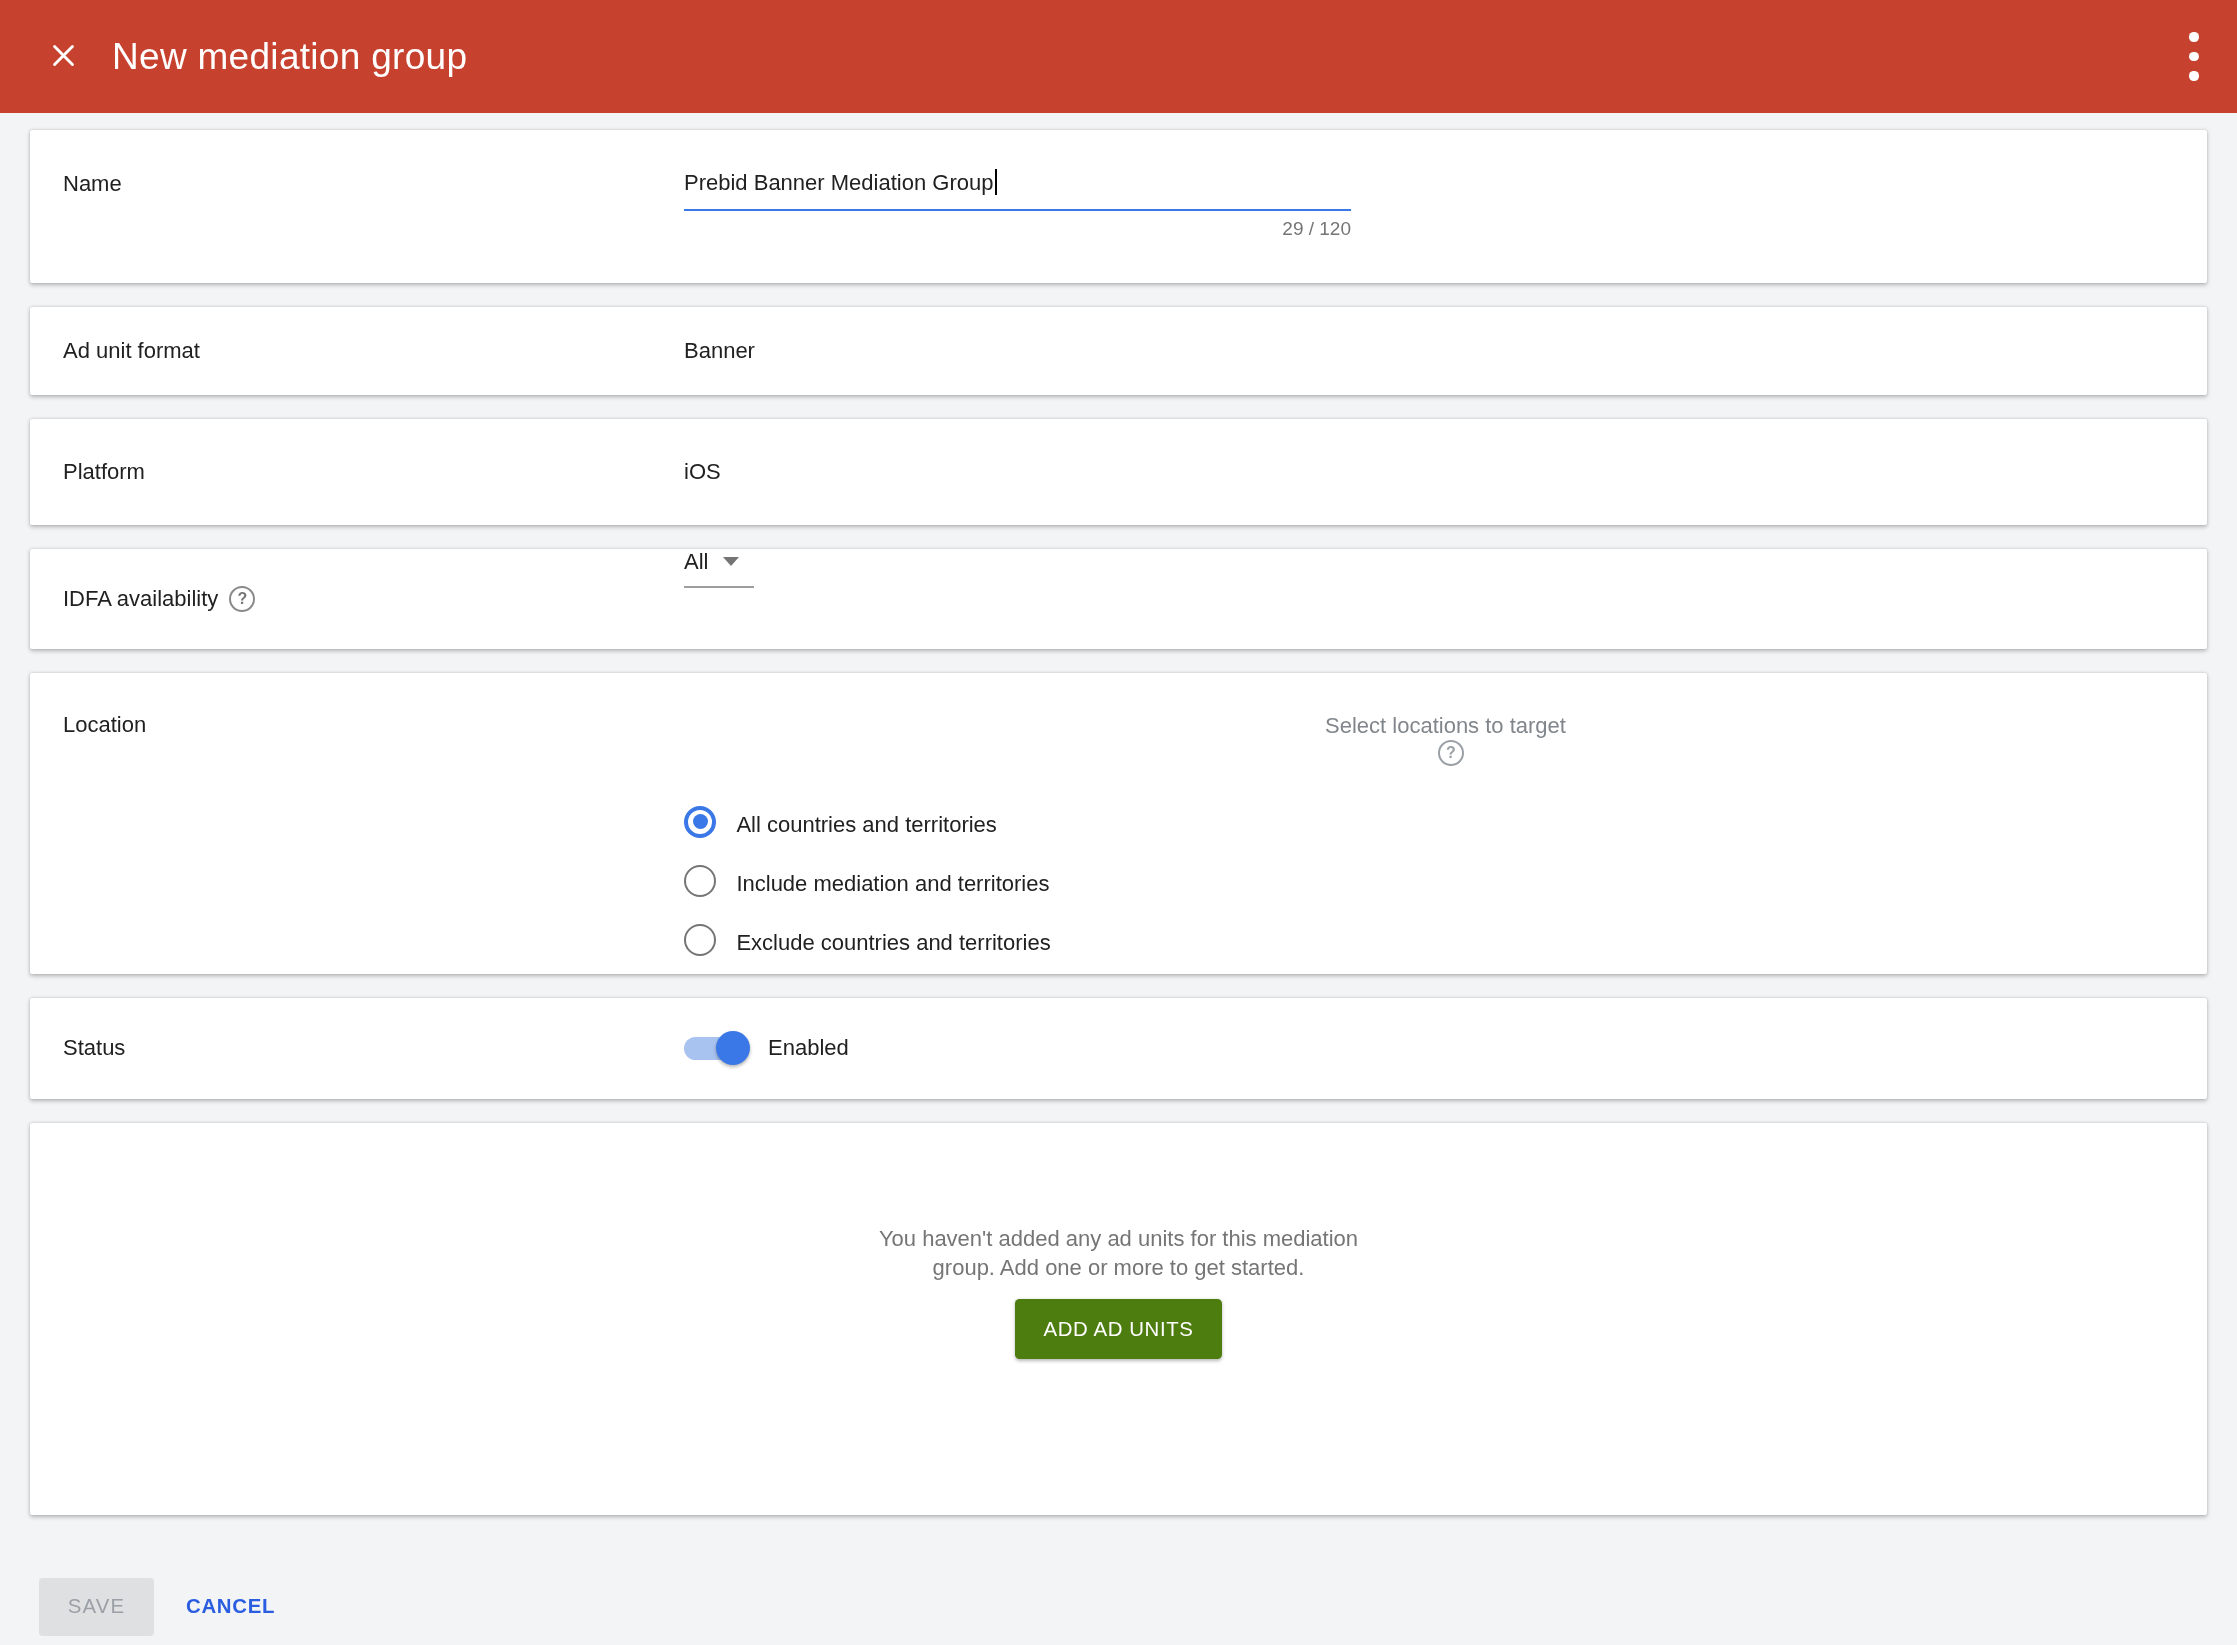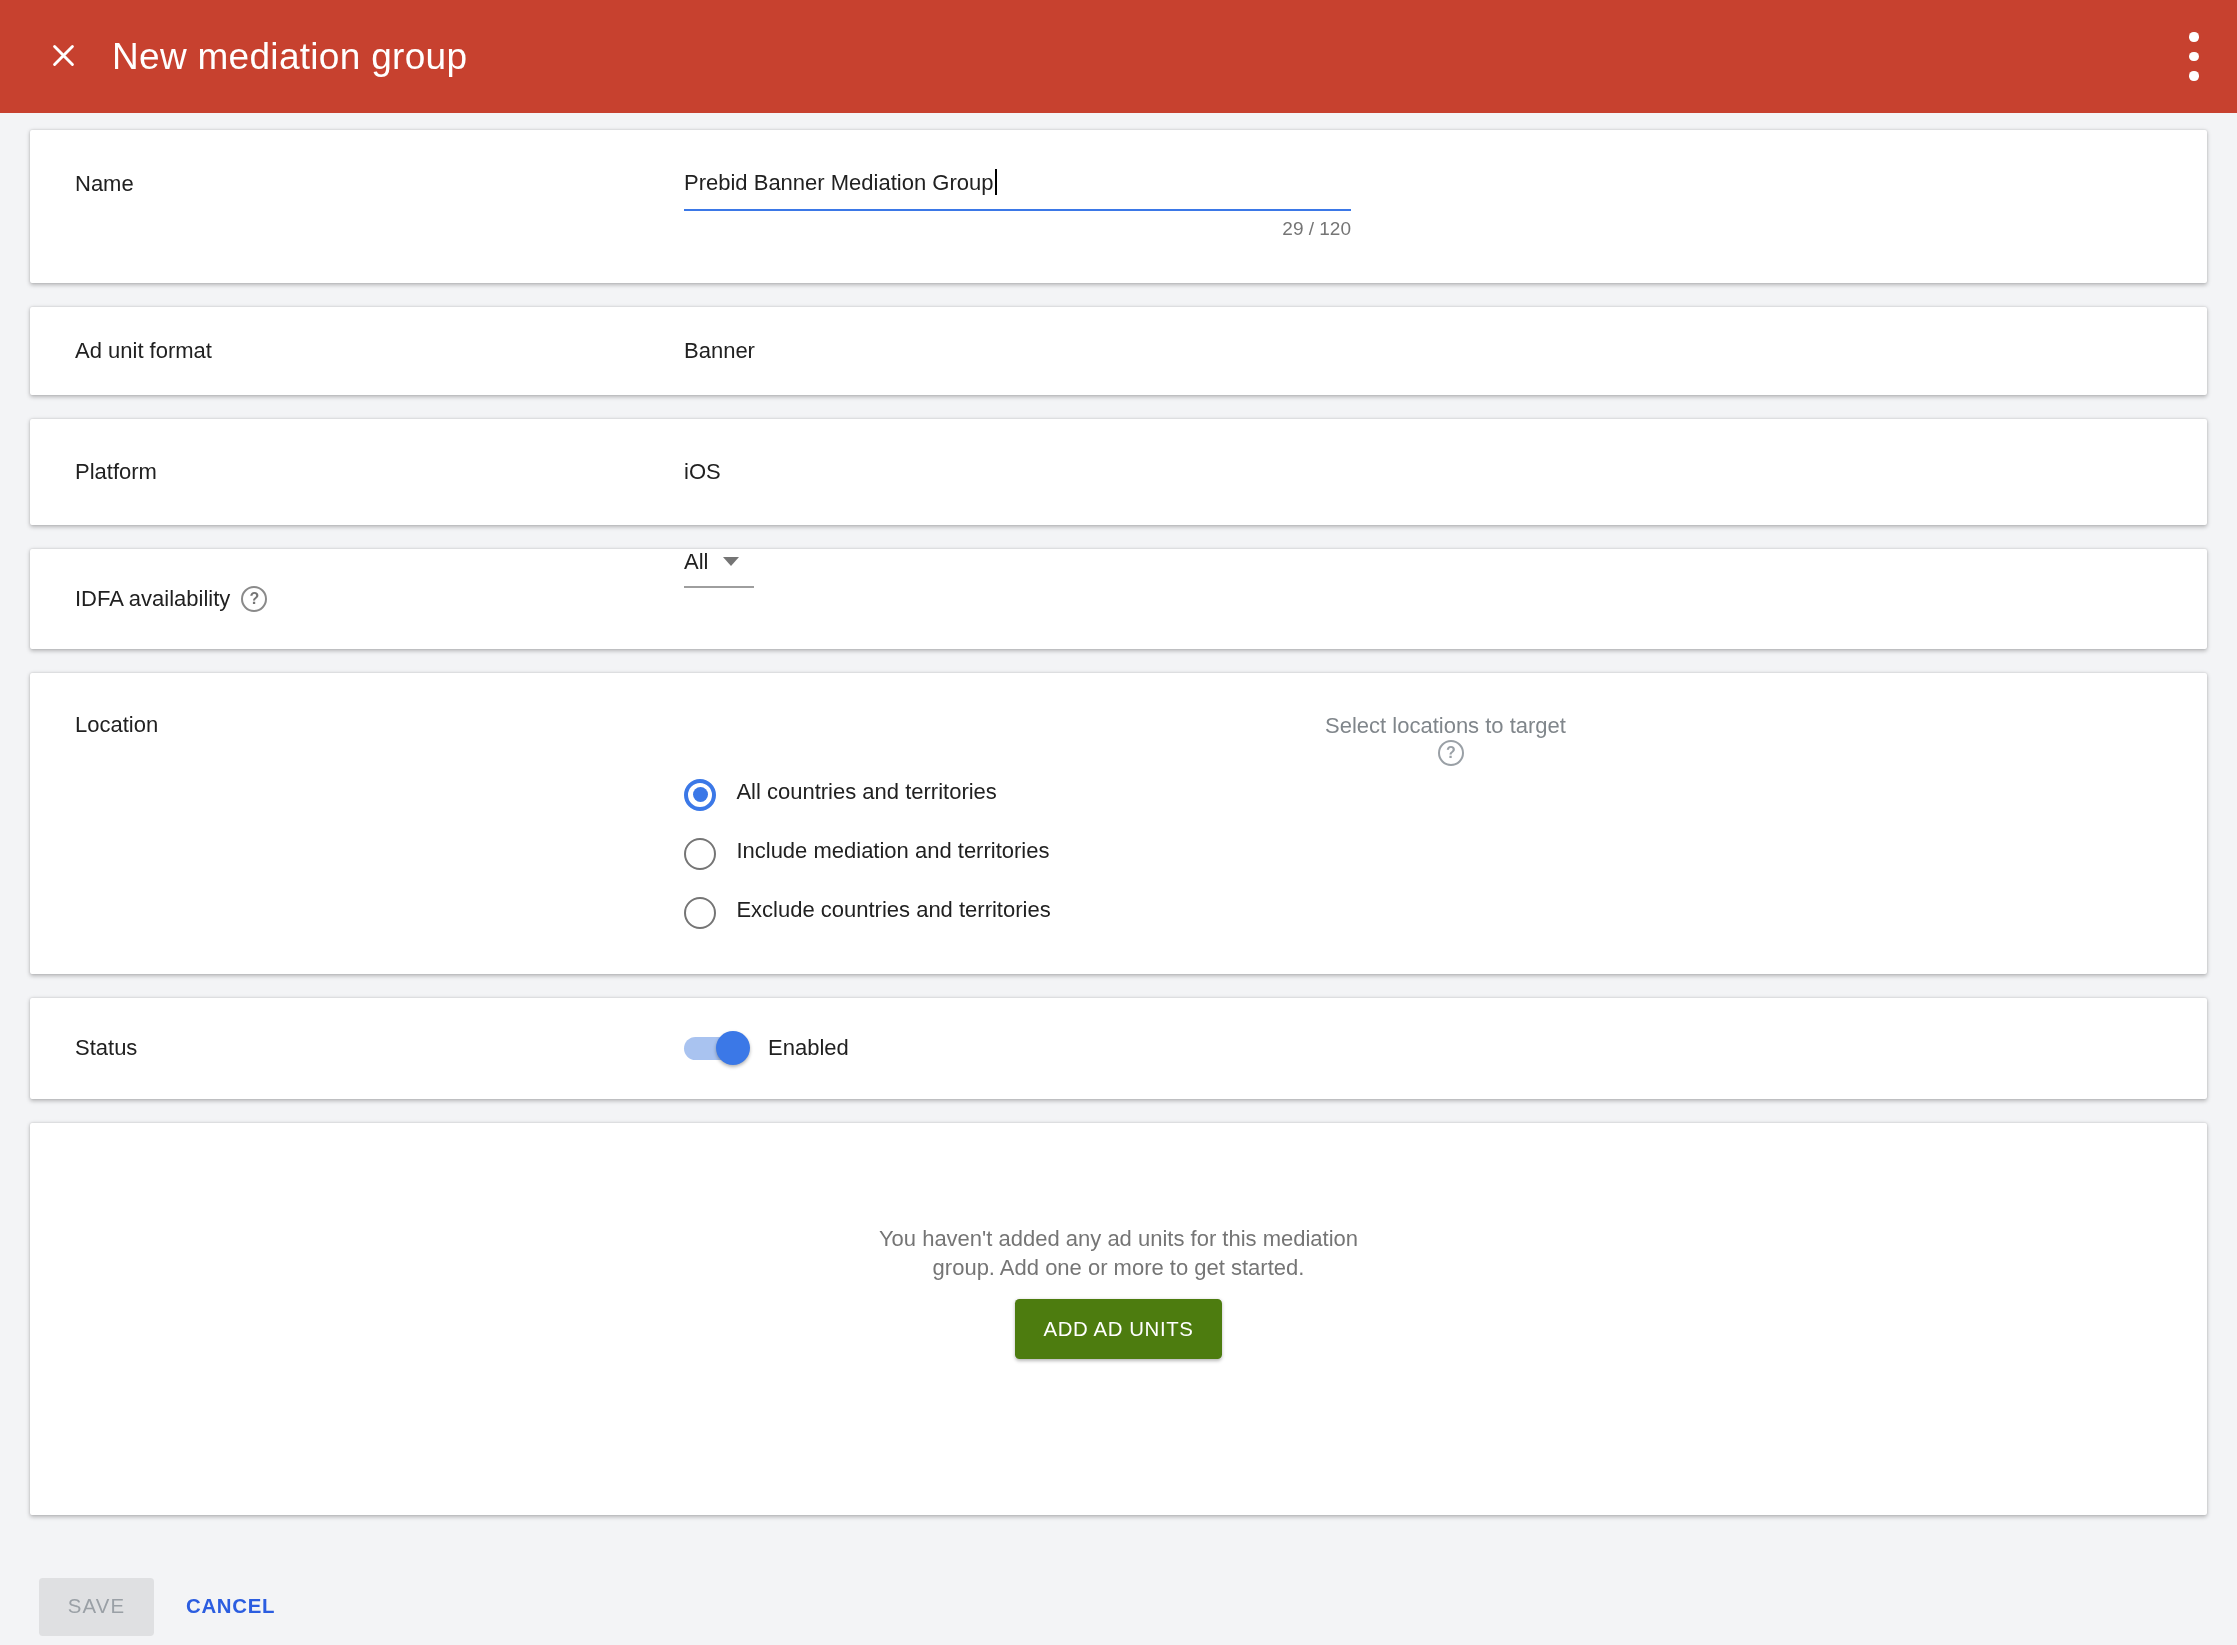--- a/index.html
+++ b/index.html
@@ -51,21 +51,21 @@
   .content { padding:16.7px 30px 0 30px; }
   .card {
     background:#FFFFFF;
     border-radius:1.9px;
     box-shadow:0 1.9px 4.6px rgba(0,0,0,0.26), 0 0 1.9px rgba(0,0,0,0.12);
     margin-bottom:24px;
     display:flex;
   }
   .row-label {
     width:654px;
-    padding-left:45px;
+    padding-left:33px;
     font-size:22px;
     color:#212121;
     display:flex;
     align-items:center;
     text-align:center;
   }
   .row-value { flex:1; font-size:22px; color:#212121; }
 
   .v-center { align-items:center; }
 
@@ -139,21 +139,21 @@
   .select-prompt {
     display:flex; align-items:center;
     font-size:22px; line-height:28px;
     color:#80868B;
     flex-direction:column;
   }
   .select-prompt .help-icon { border-color:#9AA0A6; color:#9AA0A6; }
   .radio-group { margin-top:13px; }
   .radio-row {
     height:59px;
-    display:flex; align-items:flex-start;
+    display:flex; align-items:flex-end;
     cursor:pointer;
   }
   .radio-icon {
     width:32px; height:32px;
     border-radius:50%;
     border:2.8px solid #757575;
     margin-right:20.4px;
     position:relative;
     flex:0 0 auto;
   }

